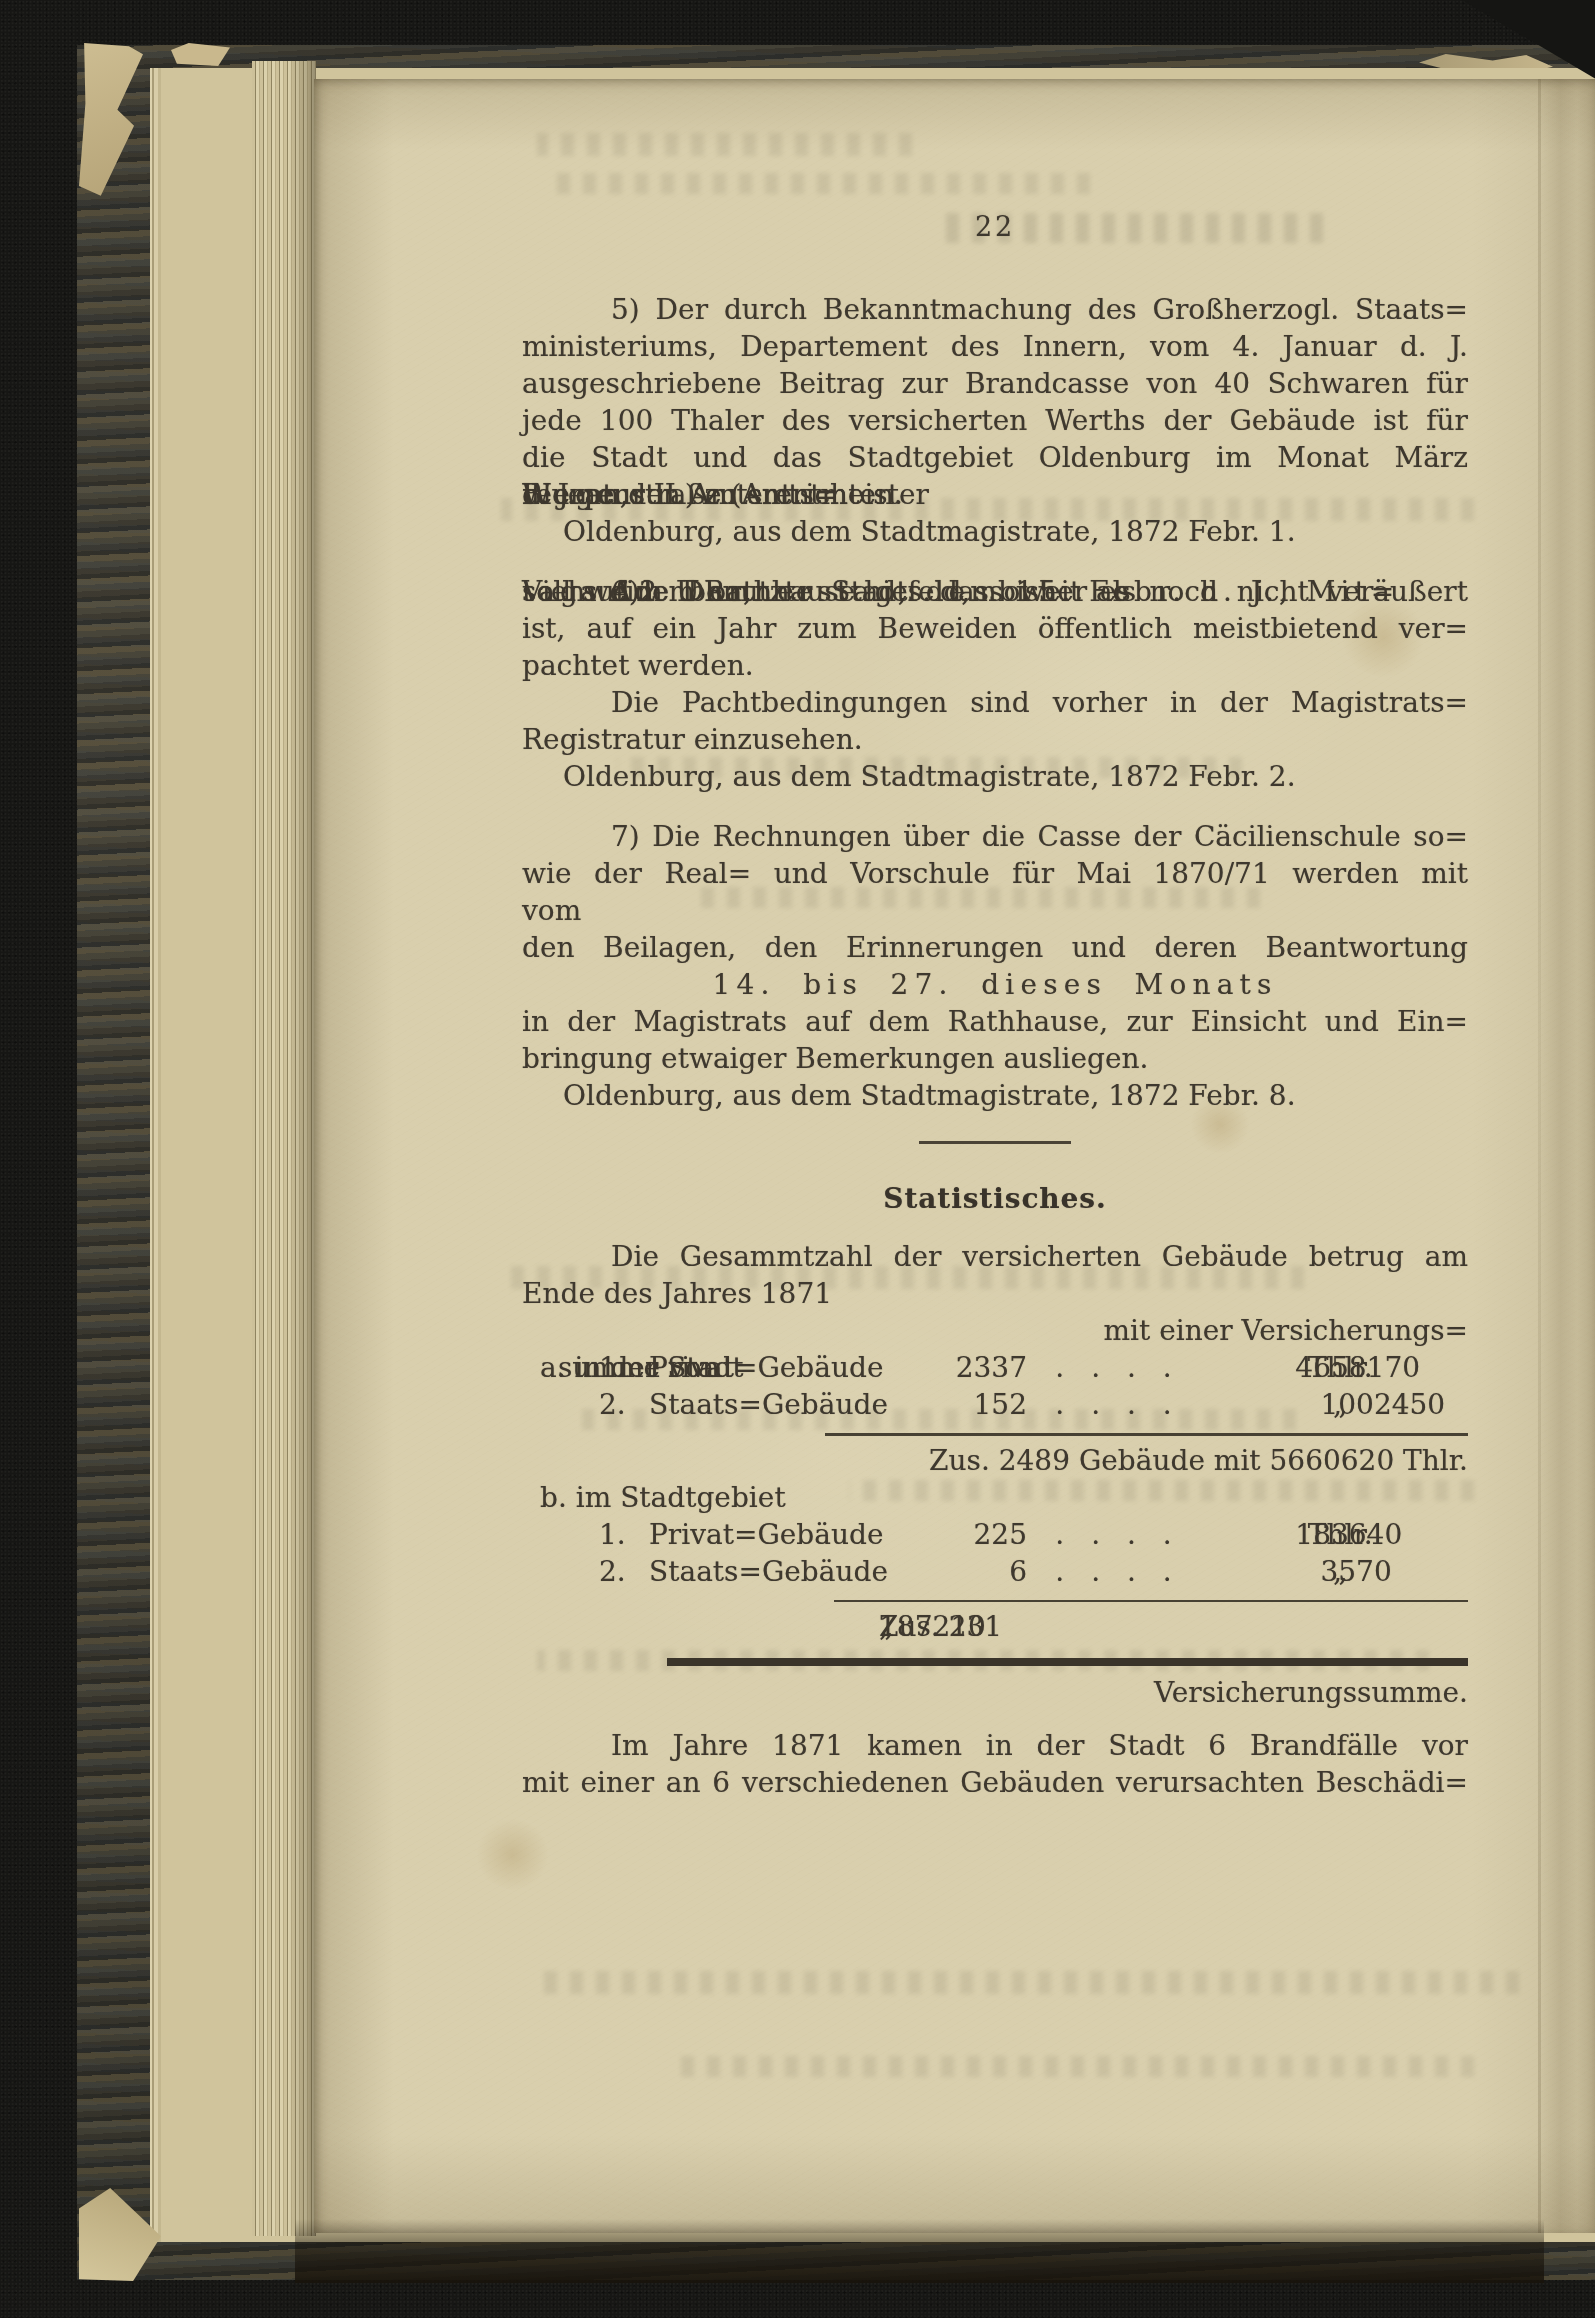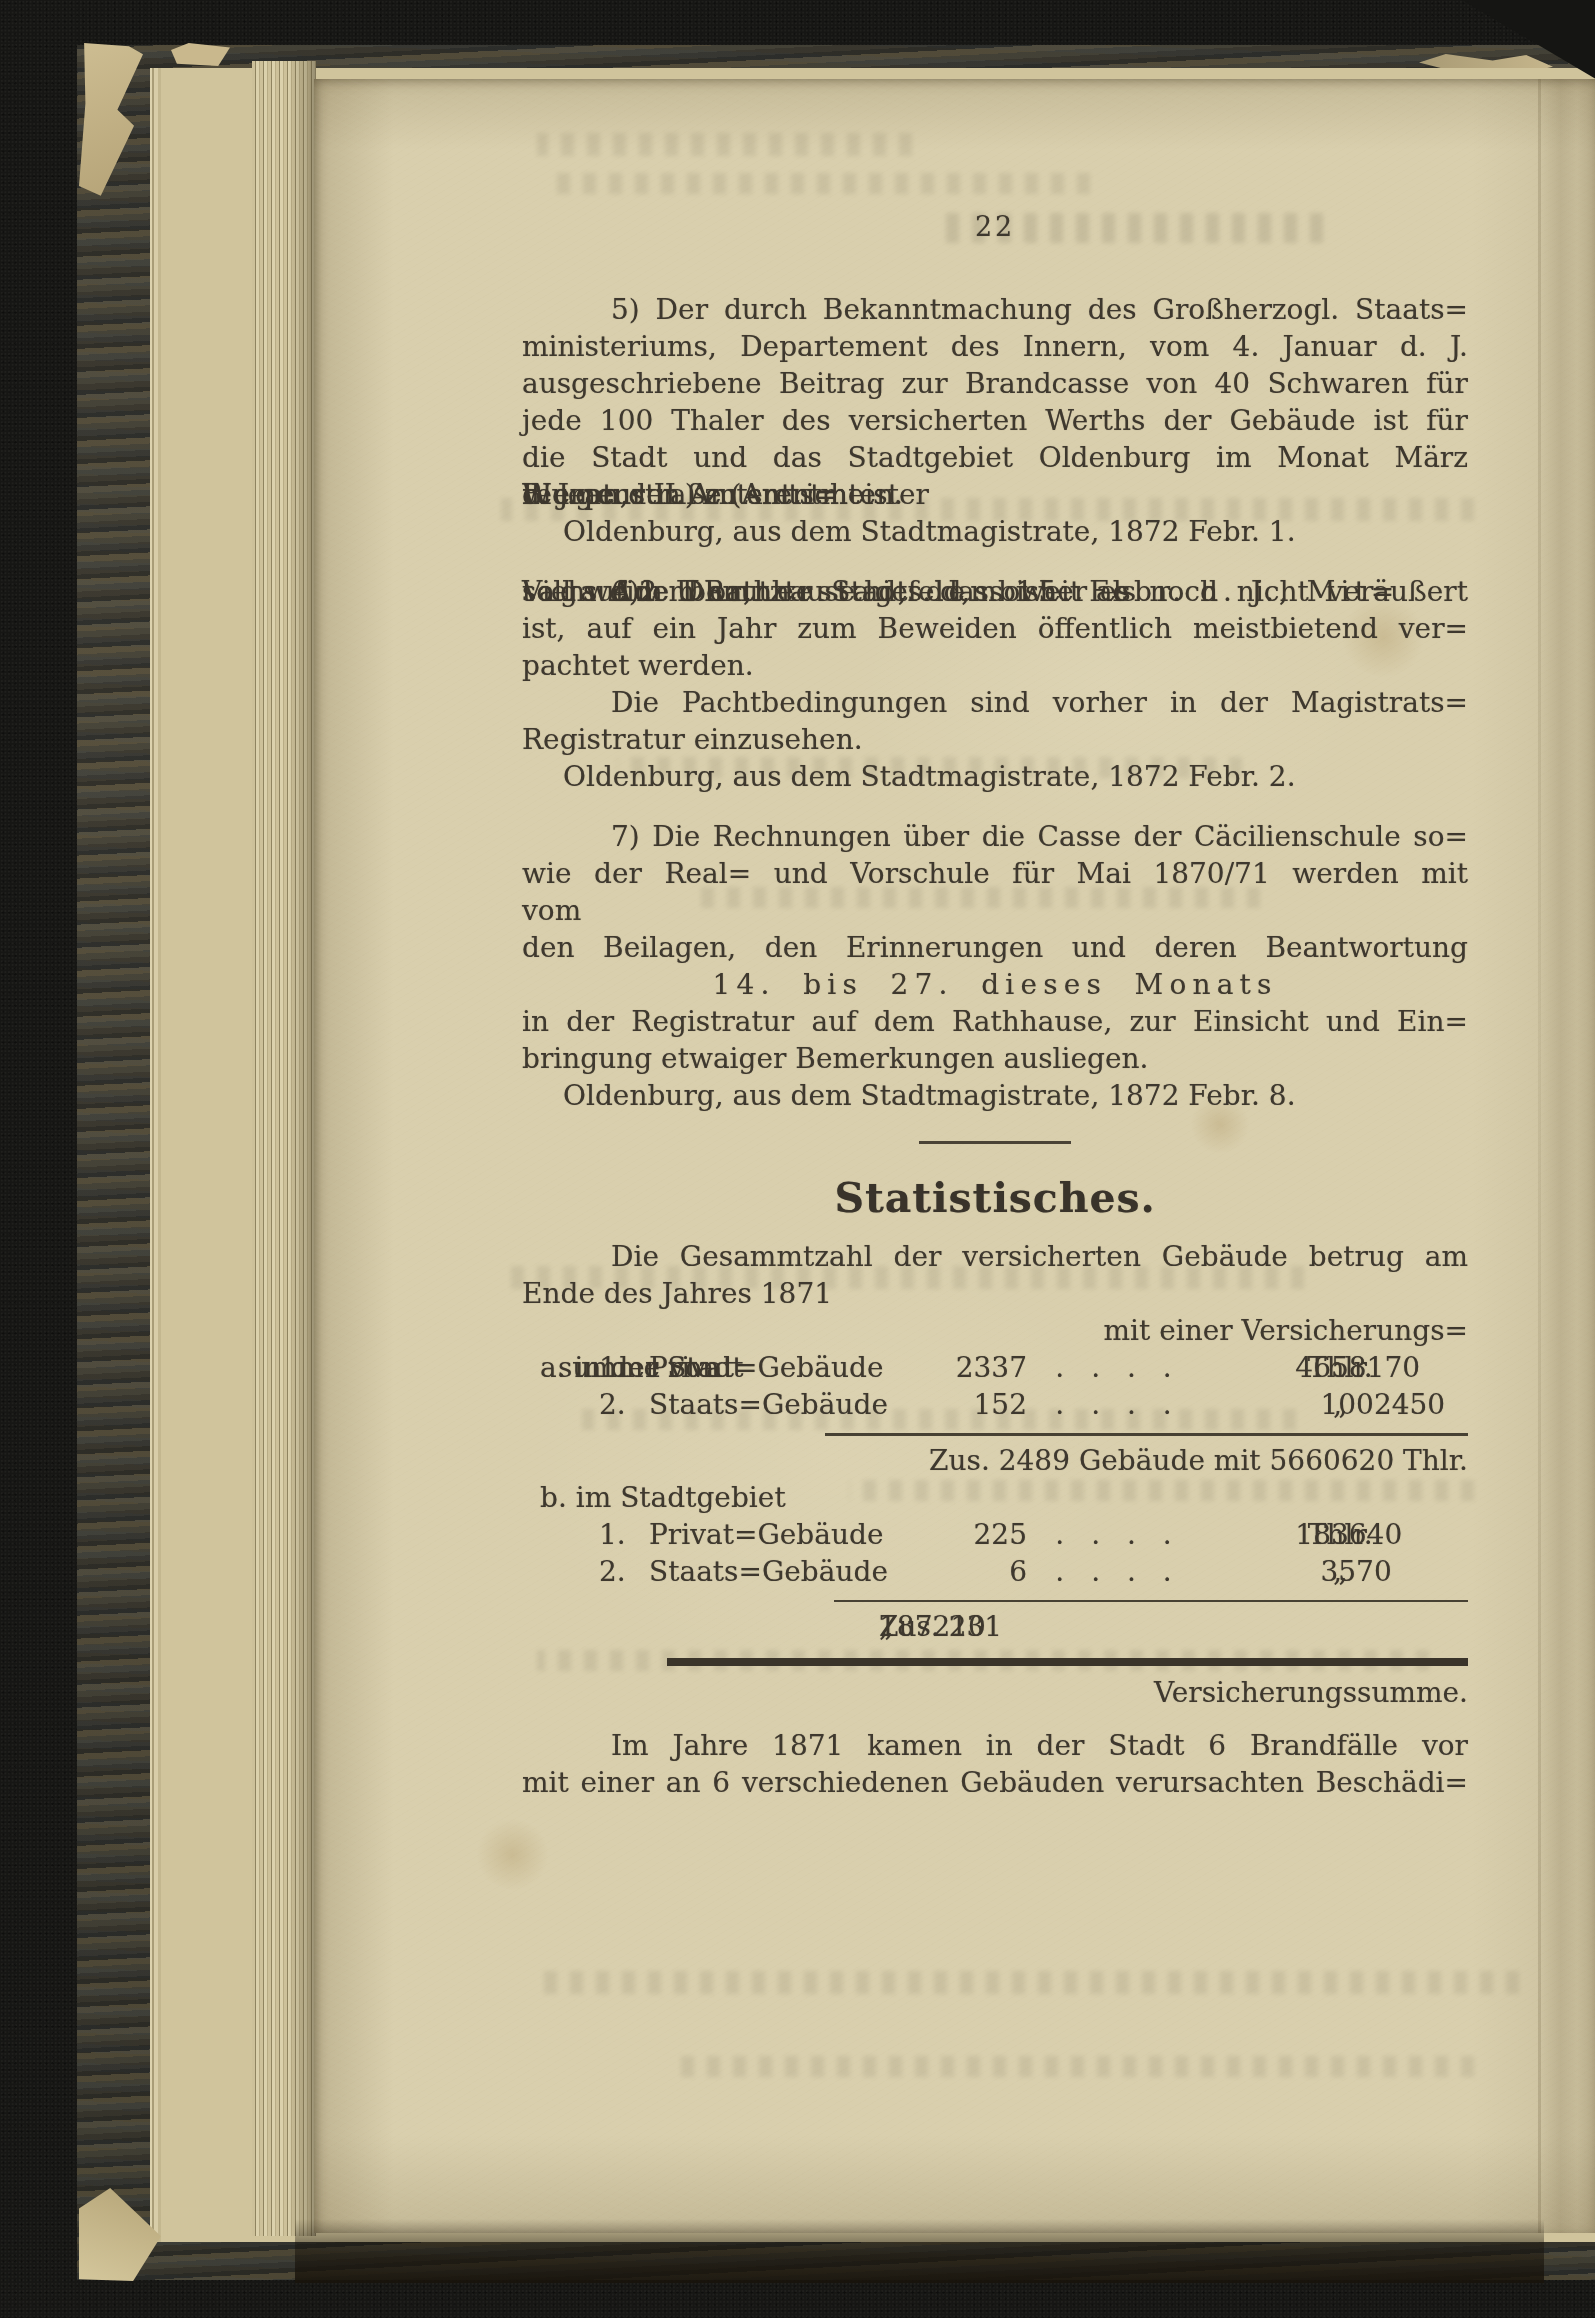--- a/index.html
+++ b/index.html
@@ -68,21 +68,21 @@
   .folio{position:relative;text-align:center;margin-bottom:46px;font-size:27px;letter-spacing:2.7px;}
   .ln{position:relative;}
   .ln.j{text-align:justify;text-align-last:justify;}
   .ln.ind{padding-left:89px;}
   .ln.inds{padding-left:41px;}
   .ln.cen{text-align:center;letter-spacing:.22em;word-spacing:.45em;}
   .ln.rgt{text-align:right;}
   .spc{letter-spacing:.18em;}
   .notice{position:relative;margin-bottom:23px;}
   .divider{position:relative;width:152px;height:2.7px;background:#4a4336;margin:27px auto 0;}
-  .heading{position:relative;margin:36px 0 0;text-align:center;font-size:41px;font-weight:bold;letter-spacing:0.9px;color:#39332a;}
+  .heading{position:relative;margin:36px 0 0;text-align:center;font-size:28px;font-weight:bold;letter-spacing:0.9px;color:#39332a;}
   .intro{position:relative;margin-top:21.4px;}
   .glabel{padding-left:18px;}
   .split{position:relative;display:flex;justify-content:space-between;}
   .split .pr{padding-right:50px;margin-left:36px;}
   .trow{position:relative;display:flex;padding-left:77px;}
   .trow .num{position:relative;width:50px;}
   .trow .name{position:relative;width:273px;}
   .trow .cnt{position:relative;width:105px;text-align:right;}
   .trow .dots{position:relative;flex:1;text-align:center;word-spacing:18px;}
   .trow .val{position:relative;width:268px;text-align:center;}
@@ -160,21 +160,21 @@
             <div class="ln j ind">Die Pachtbedingungen sind vorher in der Magistrats=</div>
             <div class="ln">Registratur einzusehen.</div>
             <div class="ln inds">Oldenburg, aus dem Stadtmagistrate, 1872 Febr. 2.</div>
           </div>
           <div class="notice">
             <div class="ln j ind">7) Die Rechnungen über die Casse der Cäcilienschule so=</div>
             <div class="ln j">wie der Real= und Vorschule für Mai 1870/71 werden mit</div>
             <div class="ln">vom</div>
             <div class="ln j">den Beilagen, den Erinnerungen und deren Beantwortung</div>
             <div class="ln cen">14. bis 27. dieses Monats</div>
-            <div class="ln j">in der Registratur auf dem Rathhause, zur Einsicht und Ein=</div>
+            <div class="ln j">in der Magistrats auf dem Rathhause, zur Einsicht und Ein=</div>
             <div class="ln">bringung etwaiger Bemerkungen ausliegen.</div>
             <div class="ln inds">Oldenburg, aus dem Stadtmagistrate, 1872 Febr. 8.</div>
           </div>
         </div>
 
       <div class="divider"></div>
       <div class="heading">Statistisches.</div>
 
       <div id="intro" class="intro">
           <div class="ln j ind">Die Gesammtzahl der versicherten Gebäude betrug am</div>

